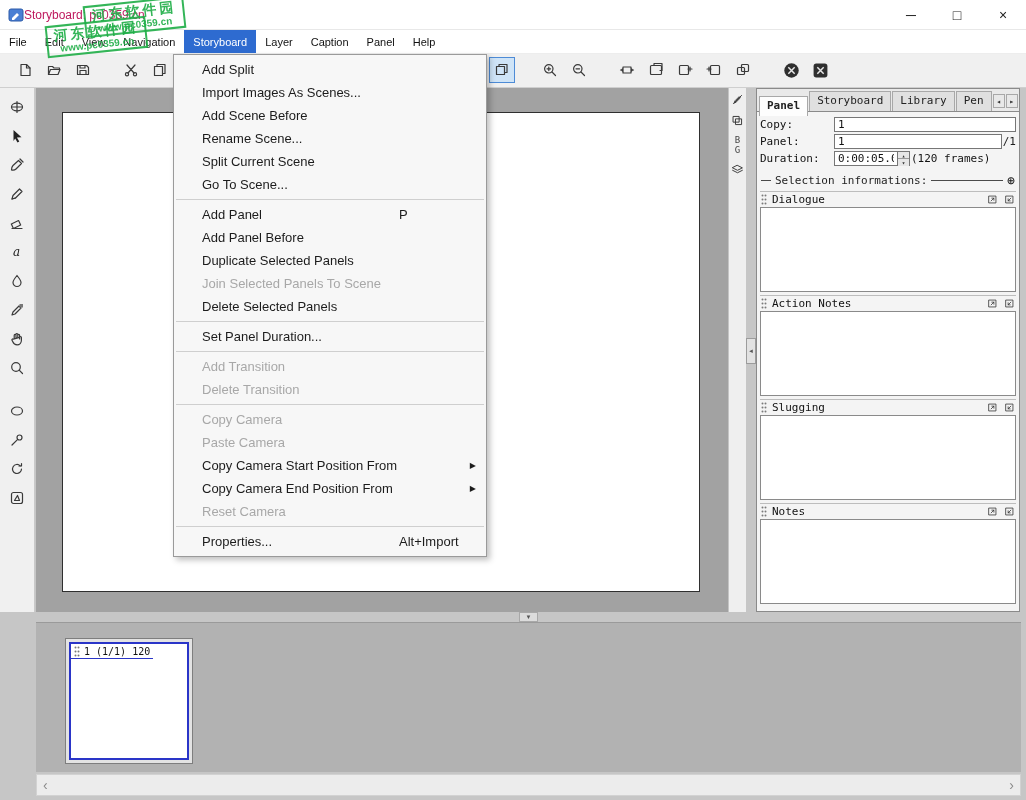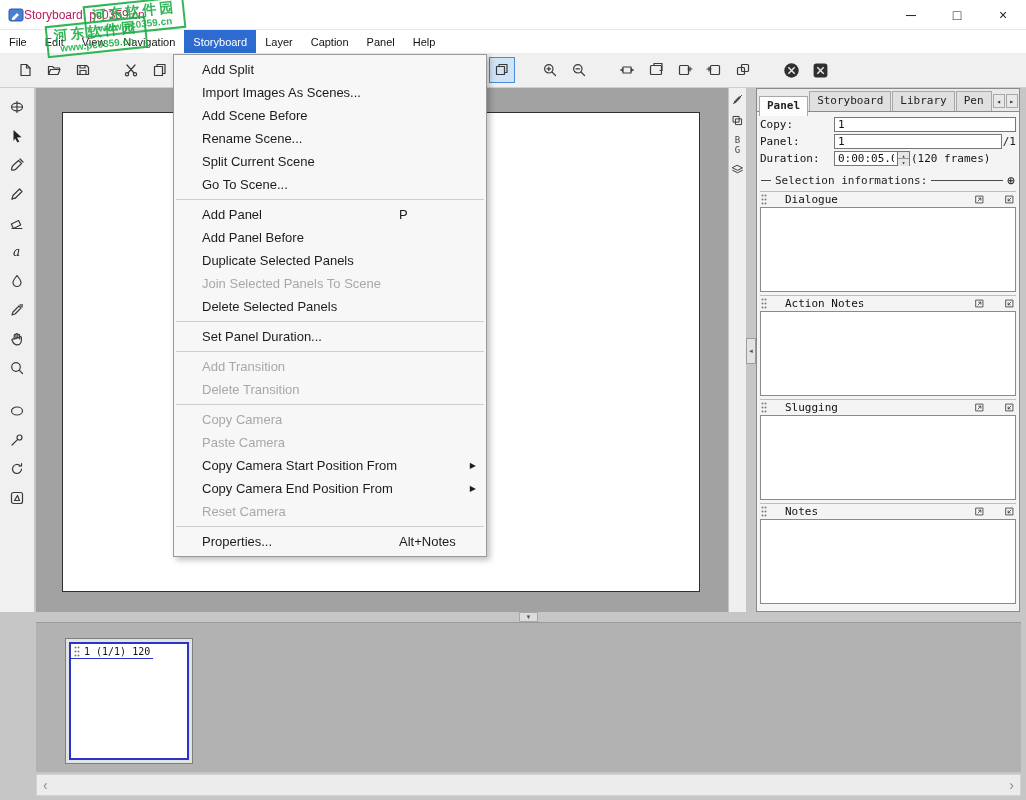--- a/index.html
+++ b/index.html
@@ -60,21 +60,21 @@
 .spin span:first-child{border-bottom:1px solid #9a9a9a}
 .frames{margin-left:1px;font-size:11px;color:#111}
 .sel-row{display:flex;align-items:center;gap:4px;margin:7px 1px 2px;font-size:11px}
 .sel-line{height:1px;background:#4a4a4a}
 .sel-line.short{width:10px}
 .sel-line.long{flex:1}
 .sel-plus{font-size:13px;line-height:13px;color:#111}
 
 .cap-sections{padding:0 3px}
 .cap-section{margin-bottom:3px}
-.cap-head{display:flex;align-items:center;gap:18px;height:16px;border-top:1px solid #bdbdbd;font-size:11px;padding:0 1px}
+.cap-head{display:flex;align-items:center;gap:5px;height:16px;border-top:1px solid #bdbdbd;font-size:11px;padding:0 1px}
 .cap-title{color:#111}
 .cap-spacer{flex:1}
 .cap-ic{width:12px;height:12px;display:flex;align-items:center;justify-content:center}
 .cap-grip{display:flex;align-items:center}
 .cap-text{display:block;width:100%;height:85px;border:1px solid #8a8a8a;background:#fff;resize:none;font-family:"DejaVu Sans Mono",monospace;font-size:11px}
 
 
 .timeline{position:absolute;left:36px;top:622px;width:985px;height:150px;background:#b2b2b2;border-top:1px solid #9a9a9a}
 .thumb-outer{position:absolute;left:29px;top:15px;width:128px;height:126px;background:#e3e3e3;border:1px solid #7e7e7e;padding:3px}
 .thumb-sel{width:100%;height:100%;border:2px solid var(--selection-blue,#2a35c8);background:#fff;display:flex;flex-direction:row}
@@ -572,21 +572,21 @@
     <div class="pm-sep"></div>
     <div class="pm-item disabled"><span class="pm-label">Add Transition</span></div>
     <div class="pm-item disabled"><span class="pm-label">Delete Transition</span></div>
     <div class="pm-sep"></div>
     <div class="pm-item disabled"><span class="pm-label">Copy Camera</span></div>
     <div class="pm-item disabled"><span class="pm-label">Paste Camera</span></div>
     <div class="pm-item"><span class="pm-label">Copy Camera Start Position From</span><span class="pm-arrow">▶</span></div>
     <div class="pm-item"><span class="pm-label">Copy Camera End Position From</span><span class="pm-arrow">▶</span></div>
     <div class="pm-item disabled"><span class="pm-label">Reset Camera</span></div>
     <div class="pm-sep"></div>
-    <div class="pm-item"><span class="pm-label">Properties...</span><span class="pm-short">Alt+Notes</span></div>
+    <div class="pm-item"><span class="pm-label">Properties...</span><span class="pm-short">Alt+Import</span></div>
   </div>
 
 <div class="stamp stamp1">
   <div class="l1">河东软件园</div>
   <div class="l2">www.pc0359.cn</div>
 </div>
 <div class="stamp stamp2">
   <div class="l1">河东软件园</div>
   <div class="l2">www.pc0359.cn</div>
 </div>

